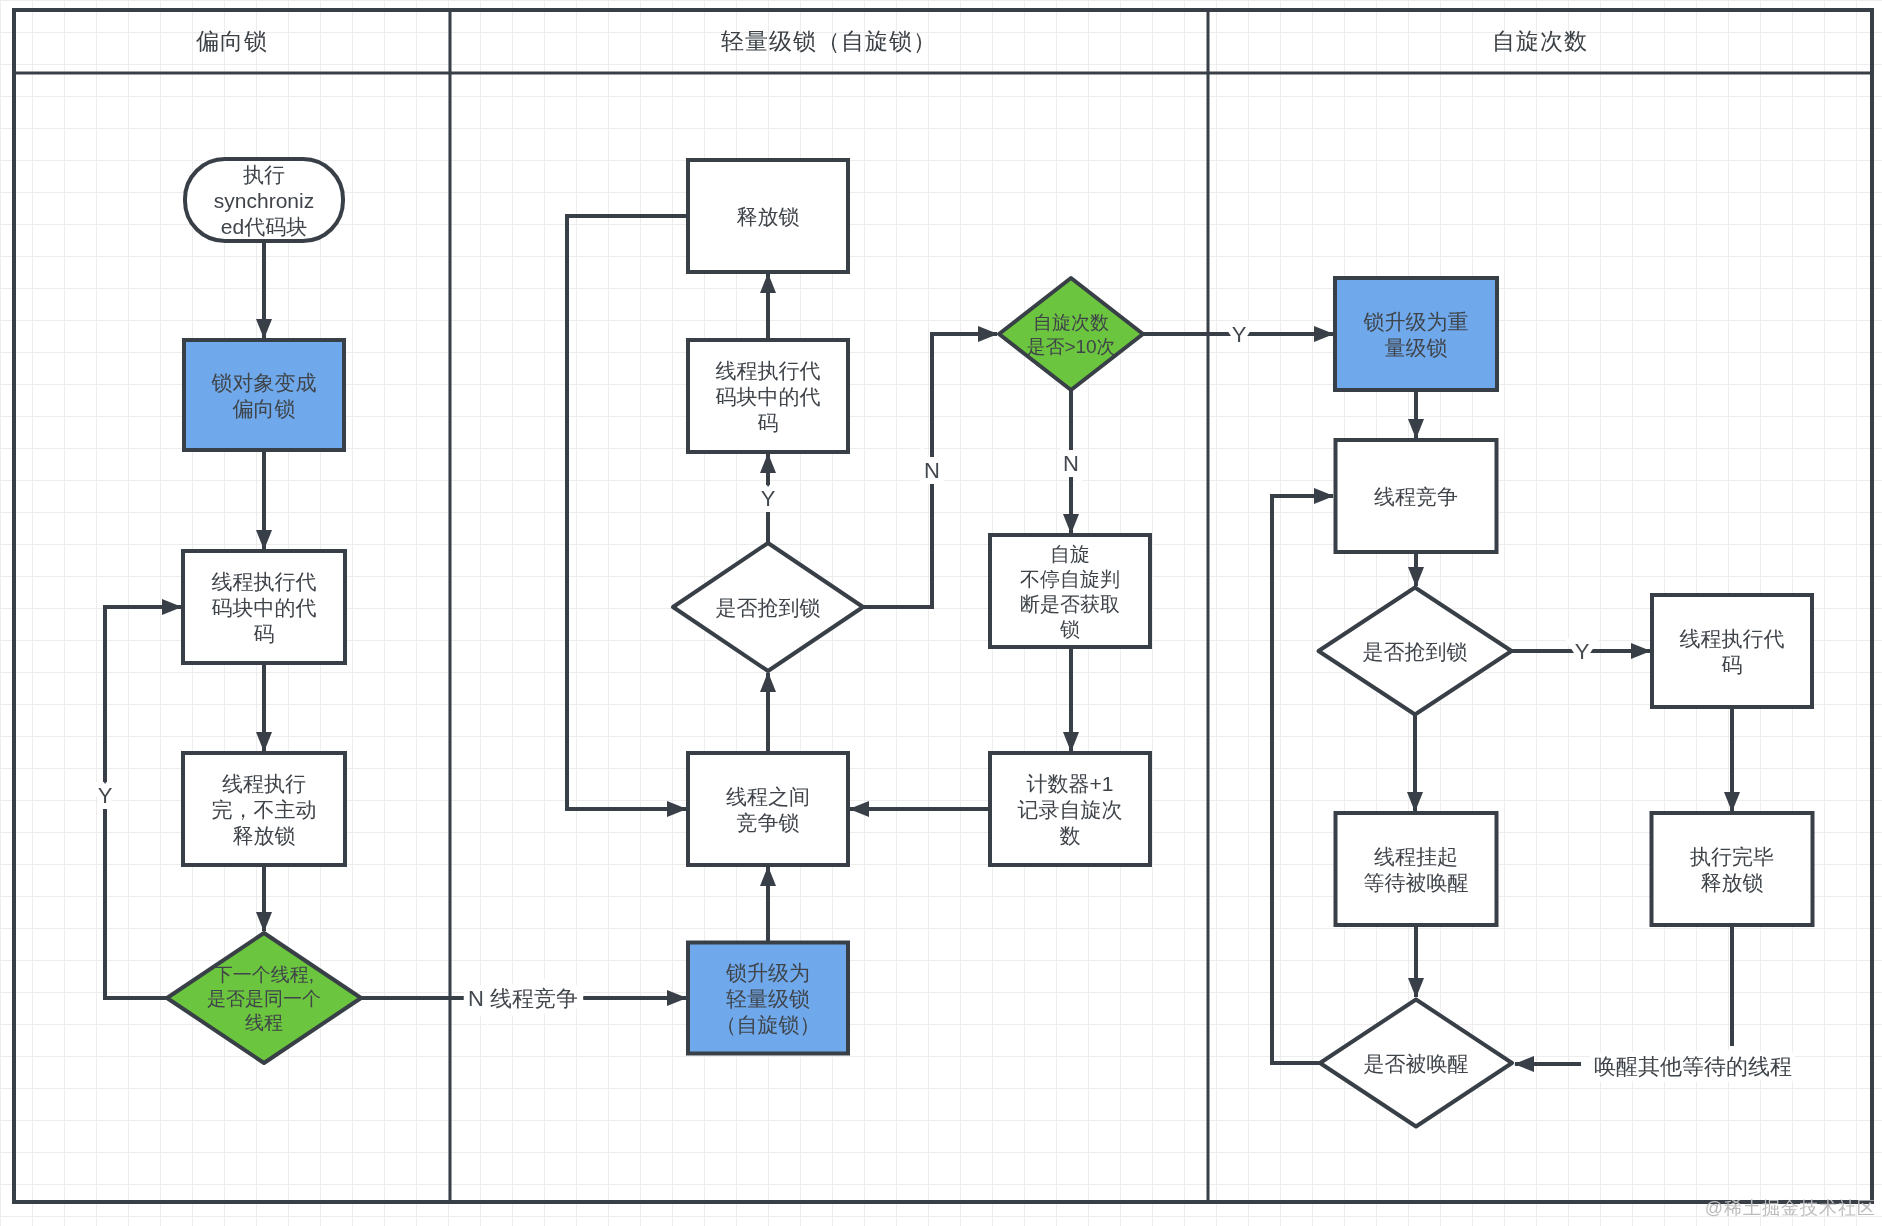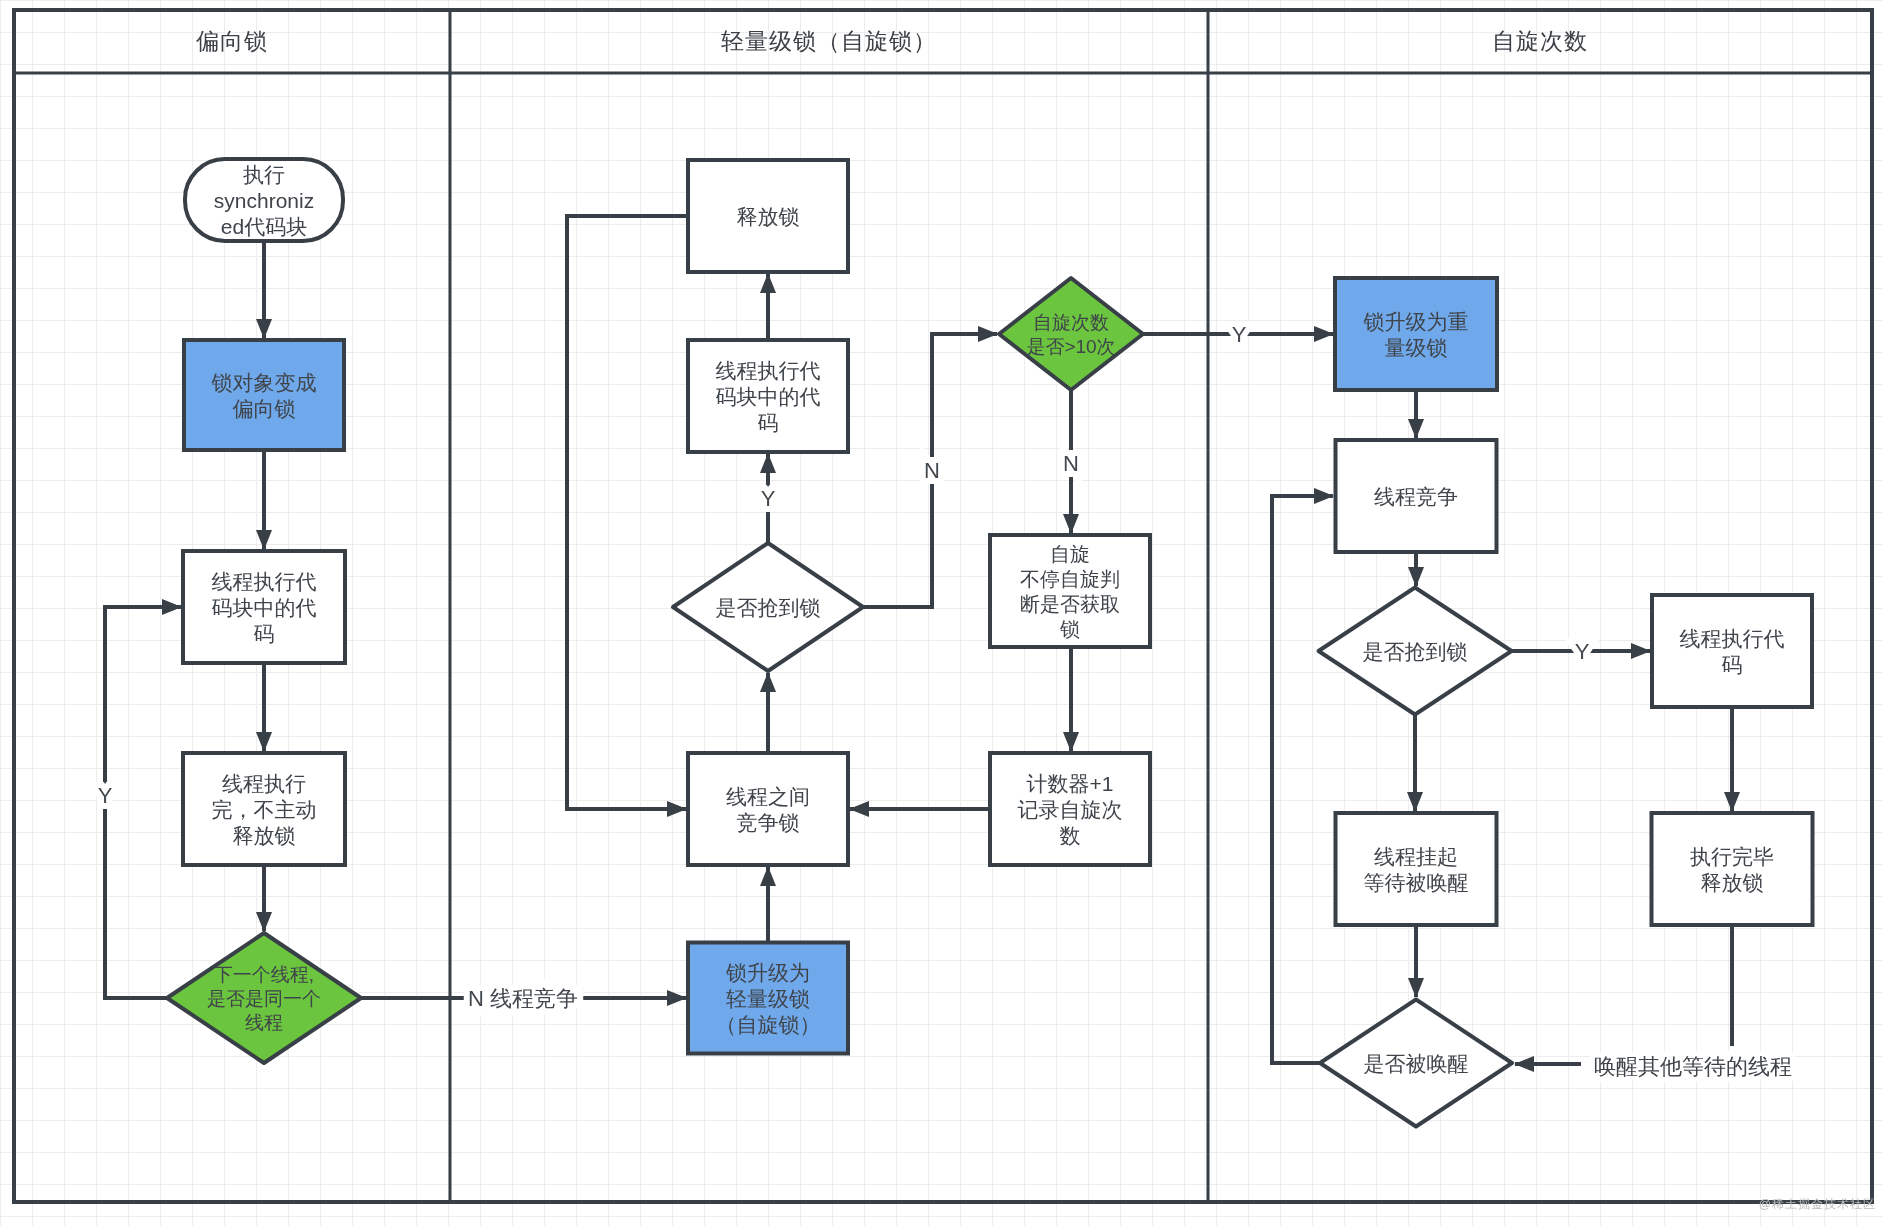--- a/index.html
+++ b/index.html
@@ -16,21 +16,21 @@
   .lane-header{
     position:absolute;top:10px;height:63px;
     display:flex;align-items:center;justify-content:center;
     font-size:23px;color:#3b4045;letter-spacing:1px;
   }
   .lane-header.l1{left:14px;width:436px;}
   .lane-header.l2{left:450px;width:758px;}
   .lane-header.l3{left:1208px;width:664px;}
   .watermark{
     position:absolute;top:1196px;right:6px;
-    font-size:12px;color:#bcbcbc;letter-spacing:1px;
+    font-size:18px;color:#bcbcbc;letter-spacing:1px;
   }
 </style>
 </head>
 <body>
 
 <svg id="diagram-svg" width="1882" height="1226">
     <defs>
       <marker id="arr" viewBox="0 0 20 16" refX="19" refY="8" markerWidth="20" markerHeight="16" orient="auto" markerUnits="userSpaceOnUse">
         <path d="M0,0 L20,8 L0,16 Z" fill="#383f47"></path>
       </marker>

